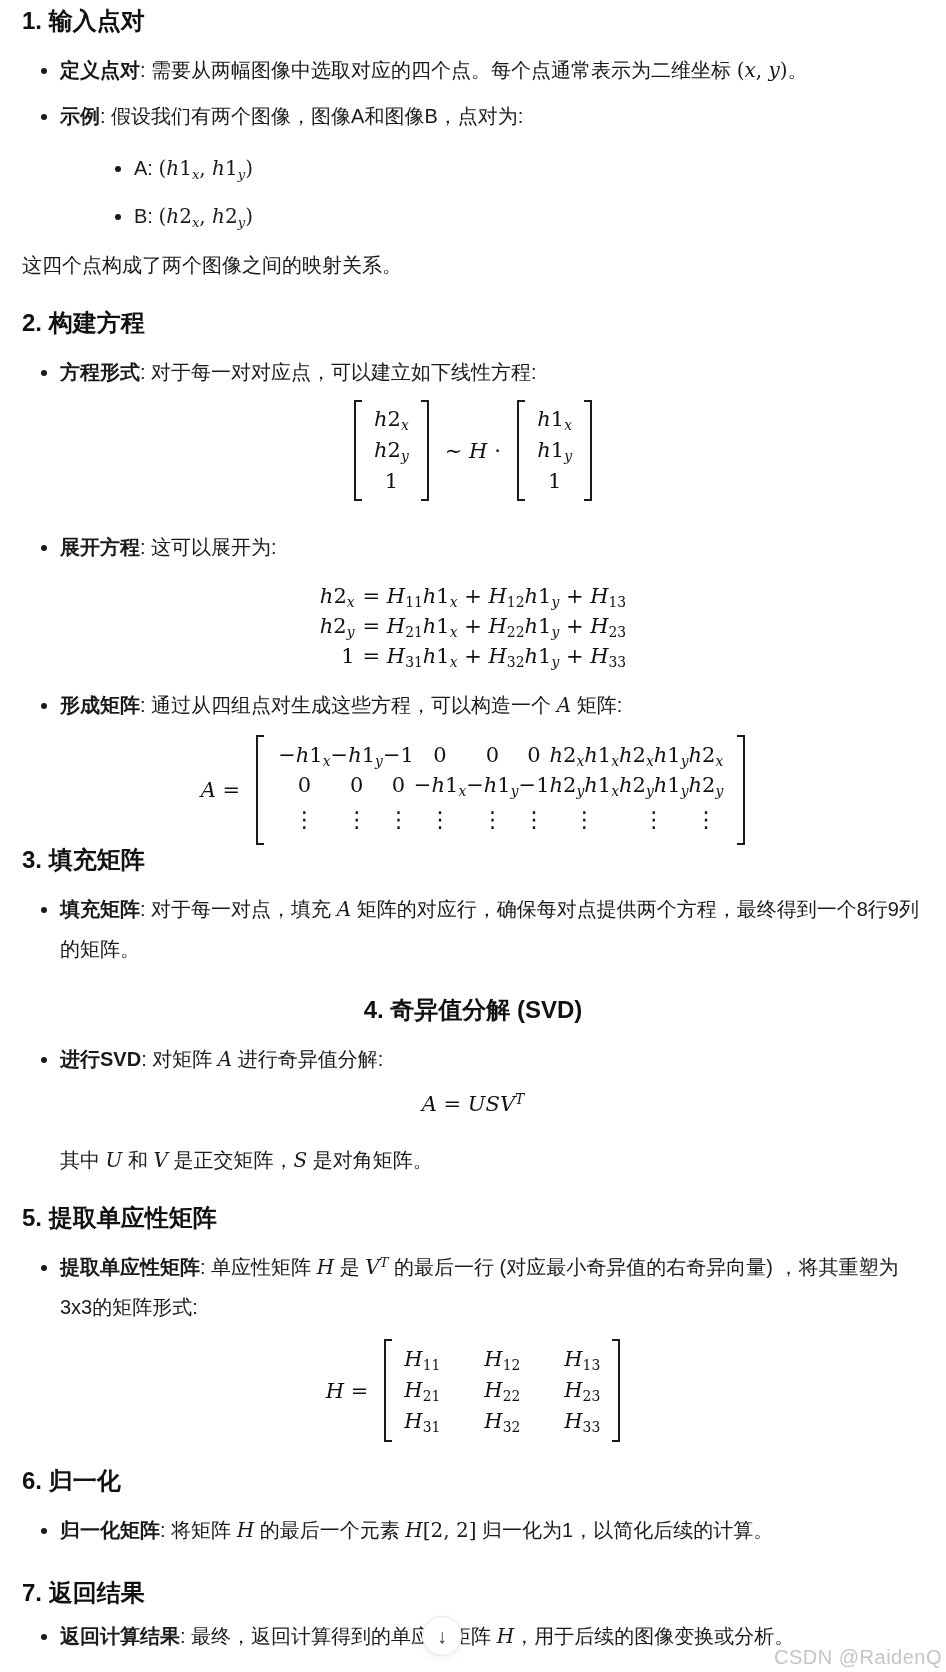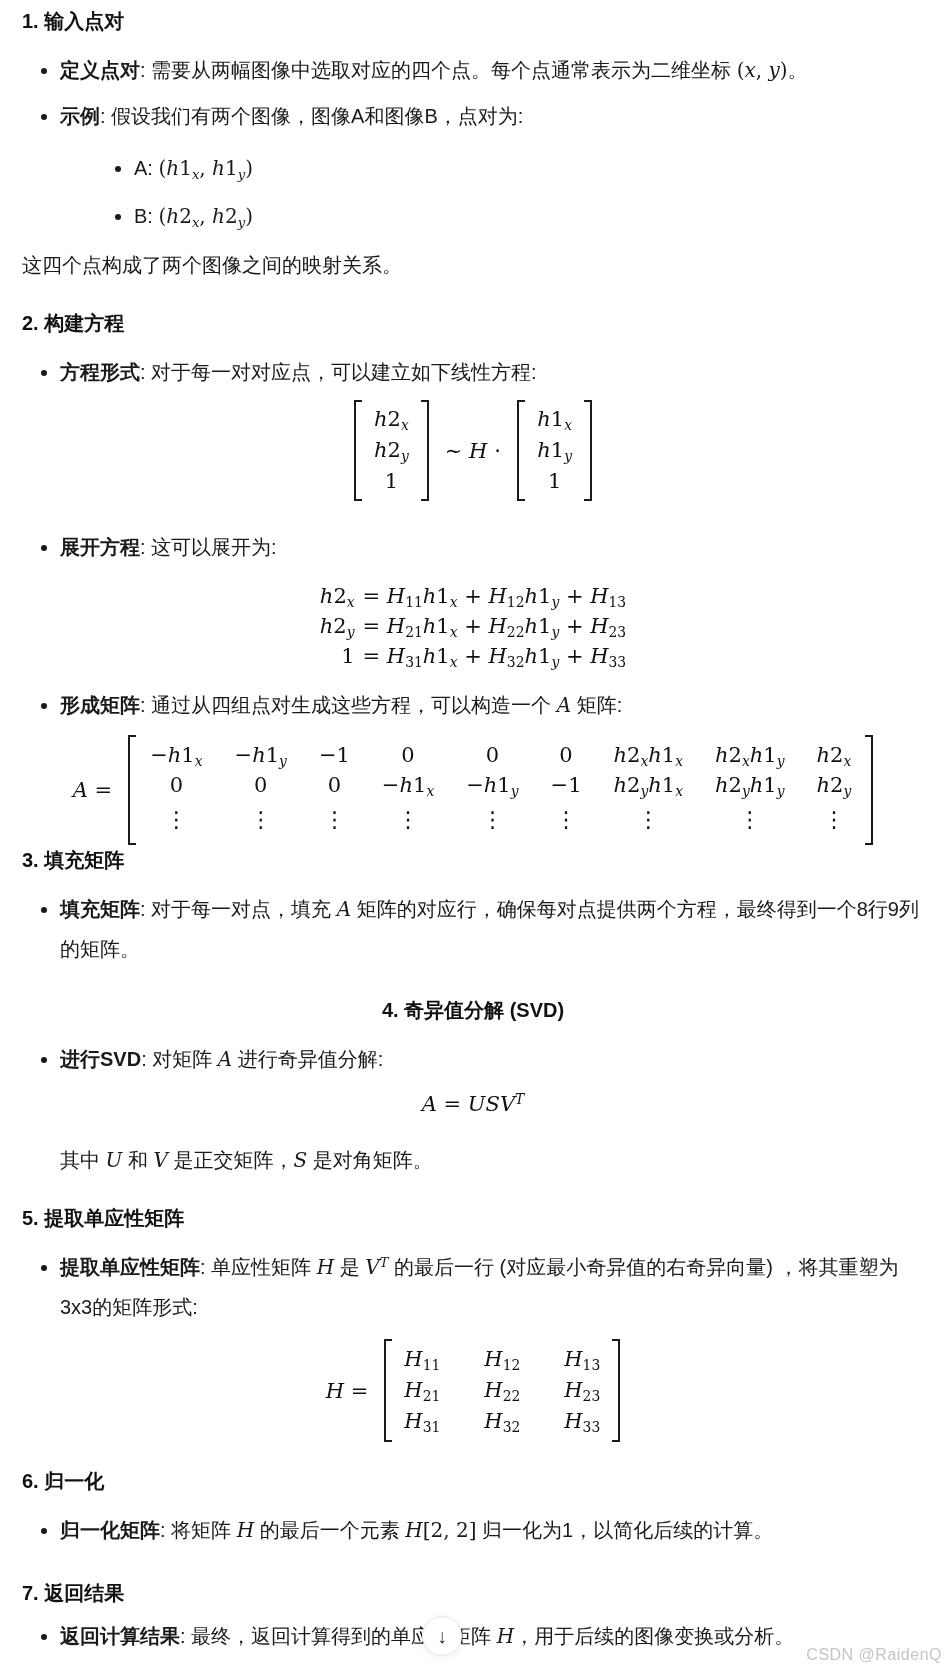--- a/index.html
+++ b/index.html
@@ -4,21 +4,21 @@
 <style>
   * { margin:0; padding:0; box-sizing:border-box; }
   html,body { background:#ffffff; }
   body {
     width:946px; height:1672px; position:relative; overflow:hidden;
     color:#1a1a1a;
     font-family:"Liberation Sans","DejaVu Sans",sans-serif;
     font-size:20px;
   }
   .page { padding:6px 22px 0 22px; }
-  h3.sec { font-size:20px; line-height:30px; font-weight:700; color:#111; }
+  h3.sec { font-size:24px; line-height:30px; font-weight:700; color:#111; }
   .mt0{margin-top:0;} .mt24{margin-top:24px;} .mt26{margin-top:26px;text-align:center;}
   .mt28{margin-top:28px;} .mt30{margin-top:30px;} .mt34{}
   ul { list-style:disc; padding-left:38px; margin-top:14px; }
   ul.tight { margin-top:8px; }
   li { line-height:40px; margin-bottom:6px; position:relative; }
   ul ul { margin-top:10px; padding-left:74px; }
   ul ul li { margin-bottom:4px; line-height:44px; }
   .para { margin-top:14px; line-height:26px; }
   .note { margin-top:28px; margin-left:38px; line-height:26px; }
   b { font-weight:700; }
@@ -35,40 +35,40 @@
   .f-amat{ margin:10px 0 0 0; }
   .f-svd { margin:10px 0 0 0; line-height:30px;justify-content:center; }
   .f-hmat{ margin:12px 0 0 0; }
 
   .matrix { display:inline-flex; align-items:stretch; }
   .brak { width:8px; border:2px solid #1a1a1a; }
   .brak.l { border-right:0; }
   .brak.r { border-left:0; }
   .mgrid { display:grid; padding:5px 12px; align-items:center; justify-items:center; }
   .vec { grid-template-columns:max-content; row-gap:2px; line-height:29px; }
-  .acols { grid-template-columns:repeat(9,max-content); column-gap:32px; line-height:30px; padding:5px 14px; }
+  .acols { grid-template-columns:repeat(9,max-content); line-height:30px; padding:5px 14px; }
   .hcols { grid-template-columns:repeat(3,max-content); column-gap:44px; line-height:31px; }
   .mcell { text-align:center; }
   .mcell.dots { line-height:40px; font-size:22px; letter-spacing:0; }
   .eqs { display:grid; grid-template-columns:max-content max-content; column-gap:8px; line-height:30px; }
   .eq-l { text-align:right; }
   .eq-r { text-align:left; }
 
   
   .scroll-btn {
     position:absolute; left:362px; top:0px; width:40px; height:40px;
     border-radius:50%; background:#ffffff; border:1px solid #e7e7e7;
     box-shadow:0 2px 8px rgba(0,0,0,0.06);
     display:flex; align-items:center; justify-content:center; cursor:pointer;
   }
   .scroll-btn span { font-size:20px; color:#3c3c3c; line-height:1; }
 
   .watermark {
     position:absolute; right:4px; top:1646px;
-    color:#c5c5c5; font-size:16px; letter-spacing:0.5px;
+    color:#c5c5c5; font-size:20px; letter-spacing:0.5px;
   }
 </style>
 </head>
 <body>
 
 <div class="page">
 
   <h3 class="sec mt0">1. 输入点对</h3>
   <ul>
     <li>

